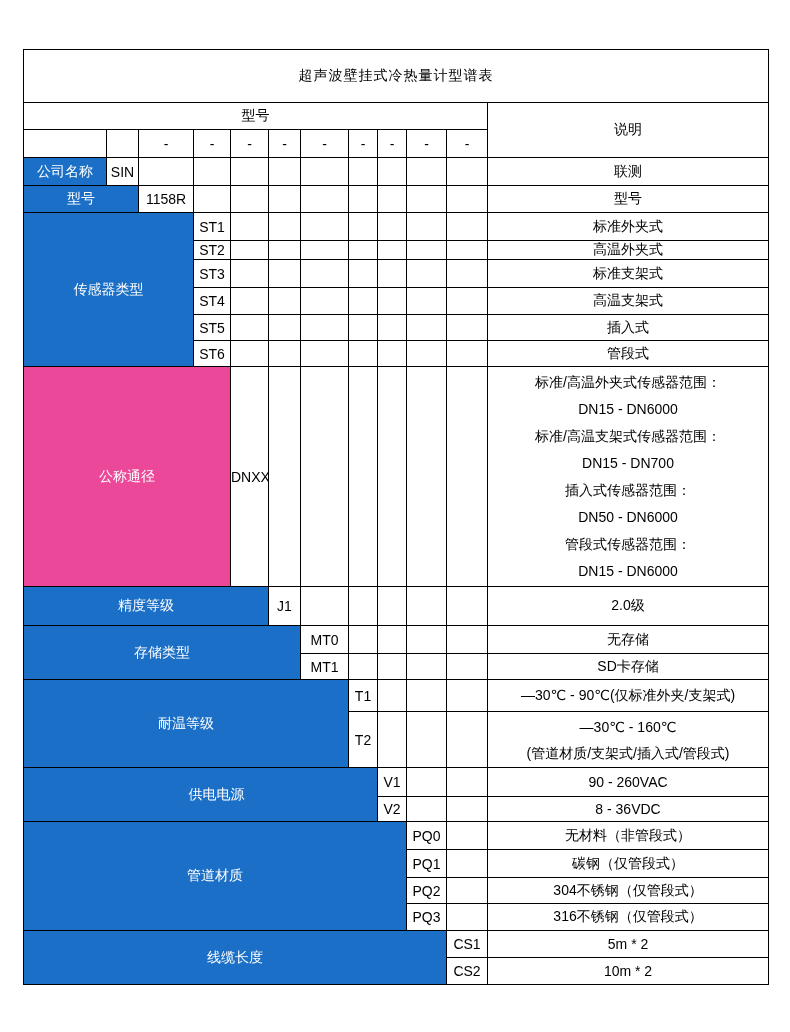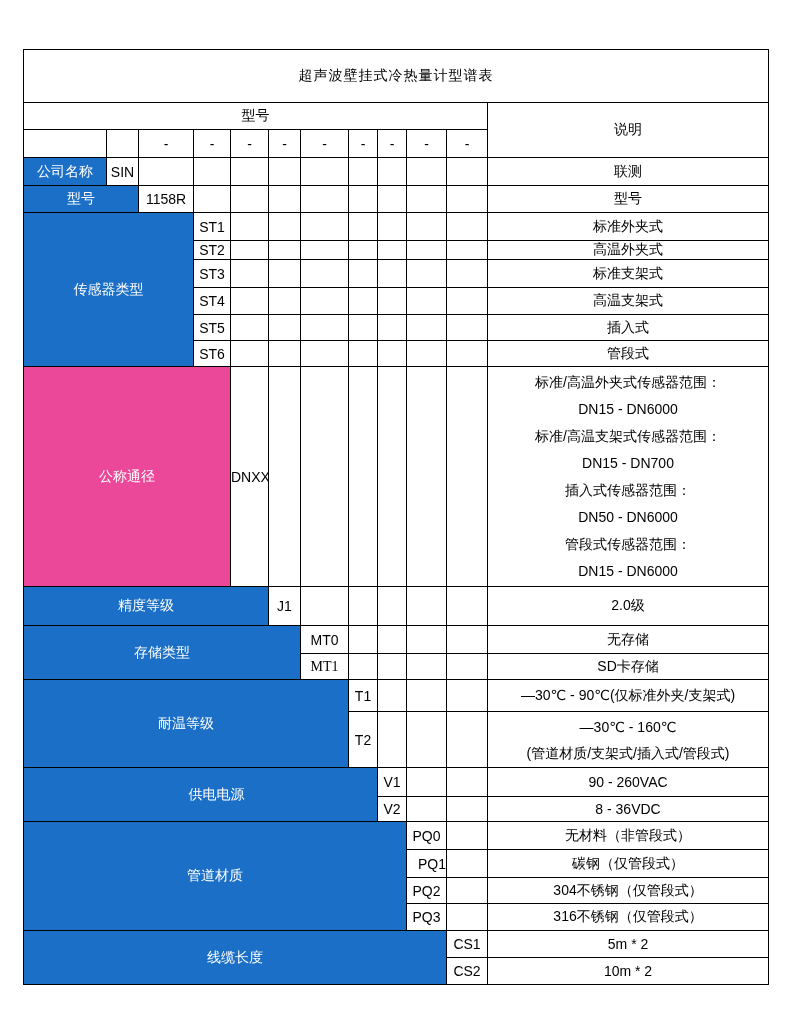--- a/index.html
+++ b/index.html
@@ -218,21 +218,21 @@
   <tr style="height:28px">
     <td colspan="6" rowspan="2" class="lbl" style="background-color: rgb(27, 111, 198); color: rgb(255, 255, 255); border-color: rgb(0, 0, 0);">存储类型</td>
     <td class="code" style="border-color: rgb(0, 0, 0);">MT0</td>
     <td style="border-color: rgb(0, 0, 0);"></td>
         <td style="border-color: rgb(0, 0, 0);"></td>
         <td style="border-color: rgb(0, 0, 0);"></td>
         <td style="border-color: rgb(0, 0, 0);"></td>
     <td class="desc" style="border-color: rgb(0, 0, 0);">无存储</td>
   </tr>
   <tr style="height:26px">
-    <td class="code" style="border-color: rgb(0, 0, 0); font-family: Liberation Serif, serif;">MT1</td>
+    <td class="code" style="border-color: rgb(0, 0, 0);">MT1</td>
     <td style="border-color: rgb(0, 0, 0);"></td>
         <td style="border-color: rgb(0, 0, 0);"></td>
         <td style="border-color: rgb(0, 0, 0);"></td>
         <td style="border-color: rgb(0, 0, 0);"></td>
     <td class="desc" style="border-color: rgb(0, 0, 0);">SD卡存储</td>
   </tr>
 
   <tr style="height:32px">
     <td colspan="7" rowspan="2" class="lbl" style="background-color: rgb(27, 111, 198); color: rgb(255, 255, 255); border-color: rgb(0, 0, 0);">耐温等级</td>
     <td class="code" style="border-color: rgb(0, 0, 0);">T1</td>
@@ -266,21 +266,21 @@
     <td class="desc" style="border-color: rgb(0, 0, 0);">8 - 36VDC</td>
   </tr>
 
   <tr style="height:28px">
     <td colspan="9" rowspan="4" class="lbl" style="background-color: rgb(27, 111, 198); color: rgb(255, 255, 255); border-color: rgb(0, 0, 0);">管道材质</td>
     <td class="code" style="border-color: rgb(0, 0, 0);">PQ0</td>
     <td style="border-color: rgb(0, 0, 0);"></td>
     <td class="desc" style="border-color: rgb(0, 0, 0);">无材料（非管段式）</td>
   </tr>
   <tr style="height:28px">
-    <td class="code" style="border-color: rgb(0, 0, 0); text-align: right;">PQ1</td>
+    <td class="code" style="border-color: rgb(0, 0, 0);">PQ1</td>
     <td style="border-color: rgb(0, 0, 0);"></td>
     <td class="desc" style="border-color: rgb(0, 0, 0);">碳钢（仅管段式）</td>
   </tr>
   <tr style="height:26px">
     <td class="code" style="border-color: rgb(0, 0, 0);">PQ2</td>
     <td style="border-color: rgb(0, 0, 0);"></td>
     <td class="desc" style="border-color: rgb(0, 0, 0);">304不锈钢（仅管段式）</td>
   </tr>
   <tr style="height:27px">
     <td class="code" style="border-color: rgb(0, 0, 0);">PQ3</td>

